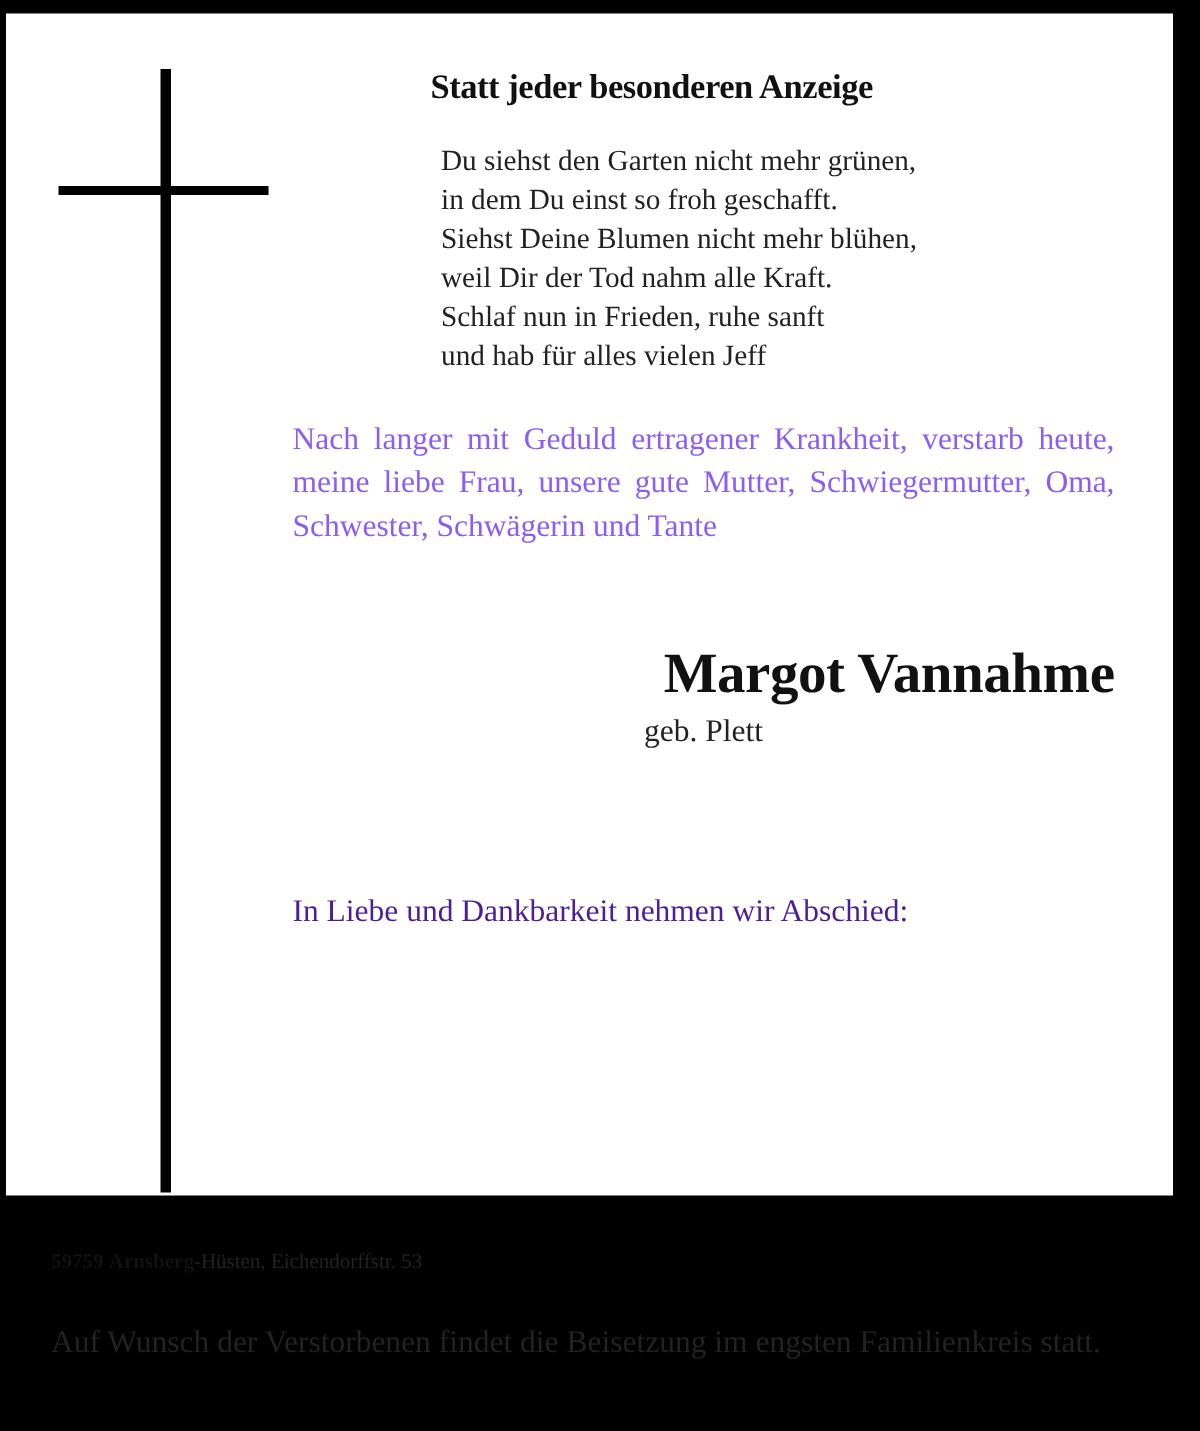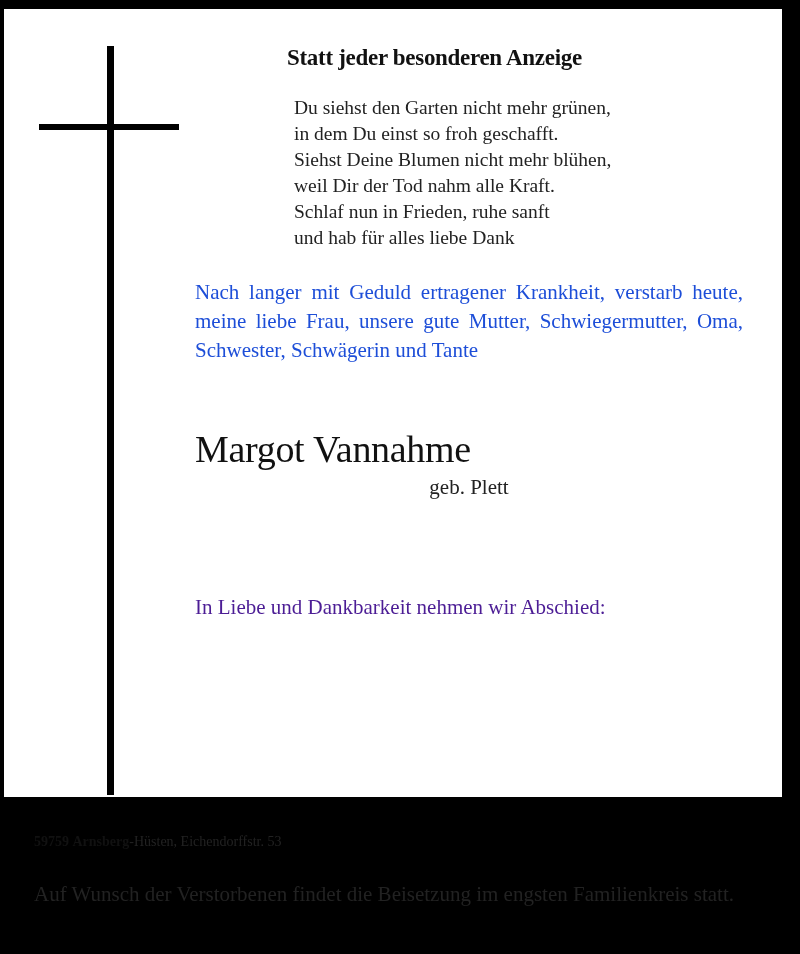--- a/index.html
+++ b/index.html
@@ -12,25 +12,25 @@
   .cross-h { position:absolute; left:35px; top:115px; width:140px; height:6px; background:#000; }
   .serif { font-family:"Liberation Serif", "DejaVu Serif", serif; color:#111; }
   .heading {
     position:absolute; left:283px; top:36px; font-size:23px; font-weight:bold;
     letter-spacing:-0.3px;
   }
   .poem { position:absolute; left:290px; top:86px; font-size:19.5px; line-height:26px; color:#222; }
   .poem div { white-space:nowrap; }
   .announcement {
     position:absolute; left:191px; top:269px; width:548px; font-size:21px; line-height:29px;
-    text-align:justify; color:#1d4ed8;
+    text-align:justify; color:#8b5cf6;
   }
   .name {
-    position:absolute; left:191px; top:418px; width:548px; text-align:left;
-    font-size:38px; font-weight:normal; letter-spacing:-0.3px;
+    position:absolute; left:191px; top:418px; width:548px; text-align:right;
+    font-size:38px; font-weight:bold; letter-spacing:-0.3px;
   }
   .birthname { position:absolute; left:191px; top:466px; width:548px; text-align:center; font-size:21px; color:#222; }
   .dates { position:absolute; left:191px; top:494px; width:548px; text-align:center; font-size:21px; color:#222; white-space:pre; }
   .farewell { position:absolute; left:191px; top:553px; font-size:21px; color:#4c1d95;margin-top:33px; }
   .mourners { position:absolute; left:191px; top:590px; font-size:21px; font-weight:bold; line-height:29.5px; }
   .mourners div { white-space:nowrap; }
   .address { position:absolute; left:30px; top:825px; font-size:14px; color:#222; white-space:nowrap; }
   .address b { color:#111; }
   .note { position:absolute; left:30px; top:871px; width:730px; font-size:21px; line-height:28px; color:#222; }
 </style>
@@ -42,21 +42,21 @@
   <div class="cross-h"></div>
 
   <div class="heading">Statt jeder besonderen Anzeige</div>
 
   <div class="poem">
     <div>Du siehst den Garten nicht mehr grünen,</div>
     <div>in dem Du einst so froh geschafft.</div>
     <div>Siehst Deine Blumen nicht mehr blühen,</div>
     <div>weil Dir der Tod nahm alle Kraft.</div>
     <div>Schlaf nun in Frieden, ruhe sanft</div>
-    <div>und hab für alles liebe Dank</div>
+    <div>und hab für alles vielen Jeff</div>
   </div>
 
   <div class="announcement">Nach langer mit Geduld ertragener Krankheit, verstarb heute, meine liebe Frau, unsere gute Mutter, Schwiegermutter, Oma, Schwester, Schwägerin und Tante</div>
 
   <div class="name">Margot Vannahme</div>
   <div class="birthname">geb. Plett</div>
 
   <div class="farewell">In Liebe und Dankbarkeit nehmen wir Abschied:</div>
 
 

